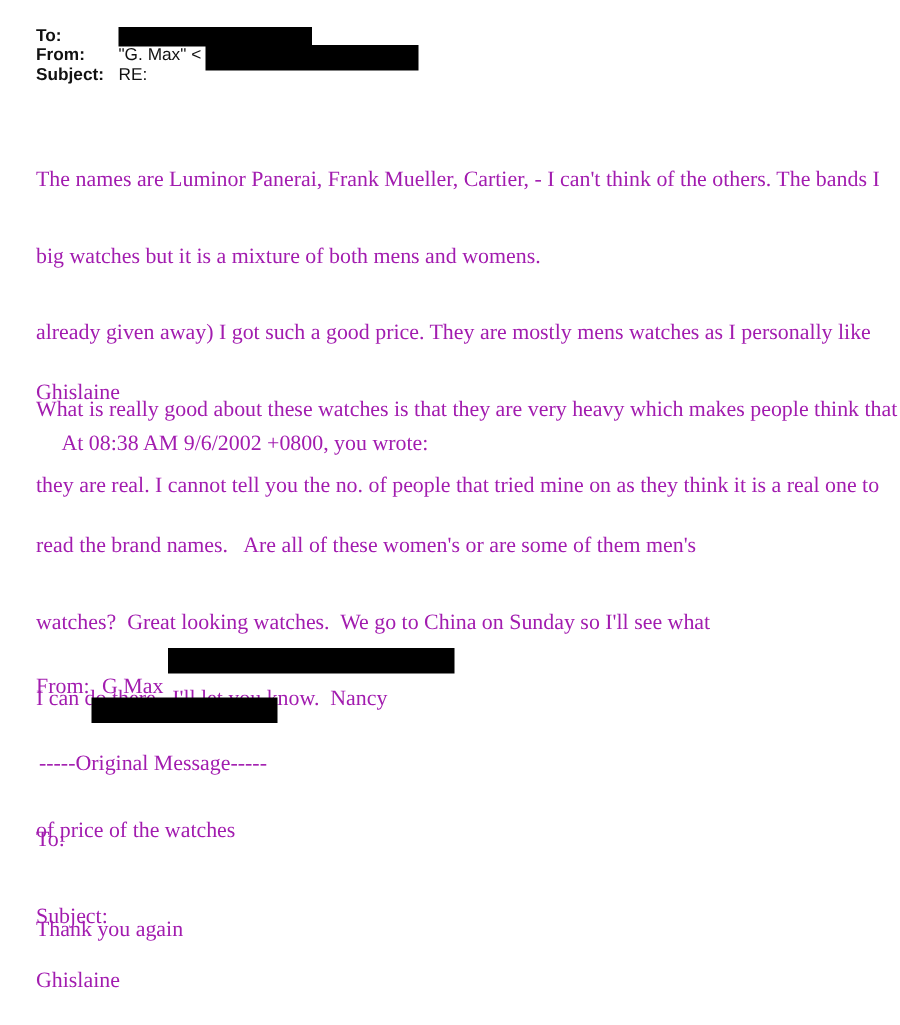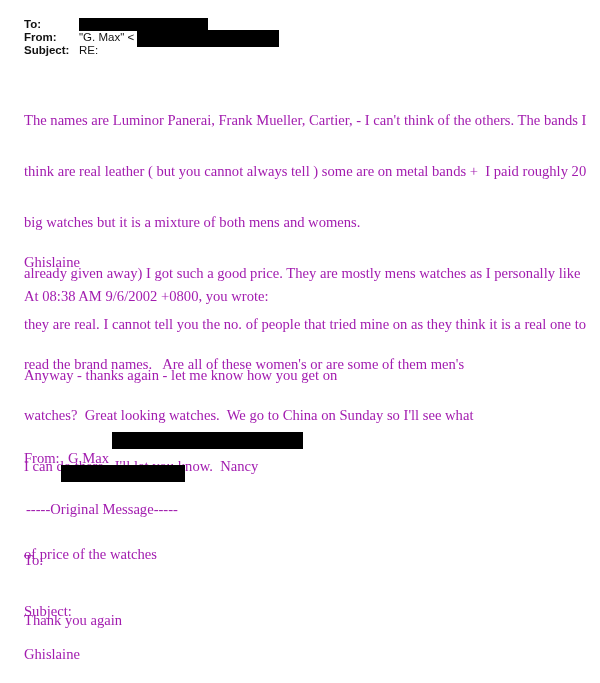--- a/index.html
+++ b/index.html
@@ -24,29 +24,28 @@
   </div>
   <div>
     <span class="lbl">Subject:</span><span>RE:</span>
   </div>
 </div>
 <div class="redact" style="left:79px; top:18px; width:129px; height:13px;"></div>
 <div class="redact" style="left:137px; top:30px; width:142px; height:17px;"></div>
 
 <div class="block serif" style="top:78px;">
   <span class="line">The names are Luminor Panerai, Frank Mueller, Cartier, - I can't think of the others. The bands I</span>
-  <span class="line">think are real leather ( but you cannot always tell ) some are on metal bands +  I paid roughly 20</span>
   <span class="line">big watches but it is a mixture of both mens and womens.</span>
   <span class="line">already given away) I got such a good price. They are mostly mens watches as I personally like</span>
+  <span class="line">What is really good about these watches is that they are very heavy which makes people think that</span>
   <span class="line">they are real. I cannot tell you the no. of people that tried mine on as they think it is a real one to</span>
-  <span class="line">Anyway - thanks again - let me know how you get on</span>
 </div>
 
 <div class="block serif" style="top:254px;">Ghislaine</div>
-<div class="block serif" style="top:288px;">At 08:38 AM 9/6/2002 +0800, you wrote:</div>
+<div class="block serif" style="top:288px;margin-left:17px;">At 08:38 AM 9/6/2002 +0800, you wrote:</div>
 
 <div class="block serif" style="top:322px;">
   <span class="line">read the brand names.   Are all of these women's or are some of them men's</span>
   <span class="line">watches?  Great looking watches.  We go to China on Sunday so I'll see what</span>
   <span class="line">I can do there.  I'll let you know.  Nancy</span>
 </div>
 
 <div class="block serif" style="top:416px;">
   <span class="line"><span style="display:inline-block;width:44px;">From:</span><span>G Max</span></span>
   <span class="line" style="padding-left:2px;">-----Original Message-----</span>

